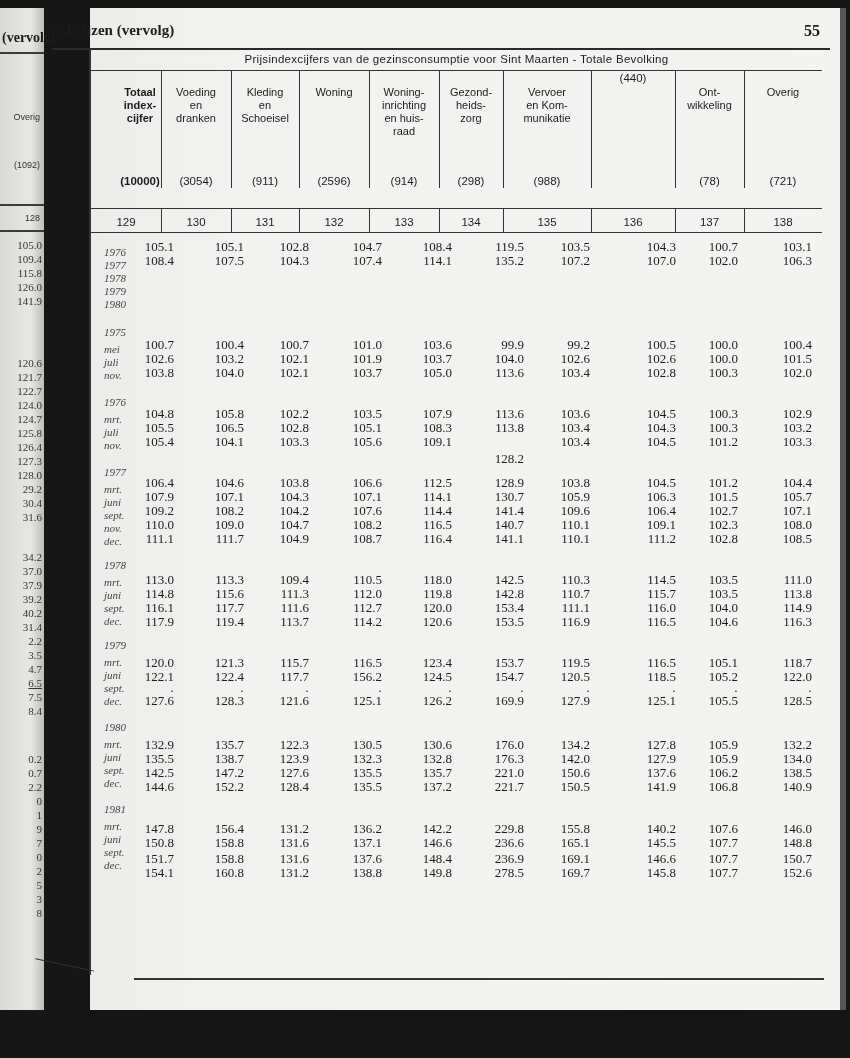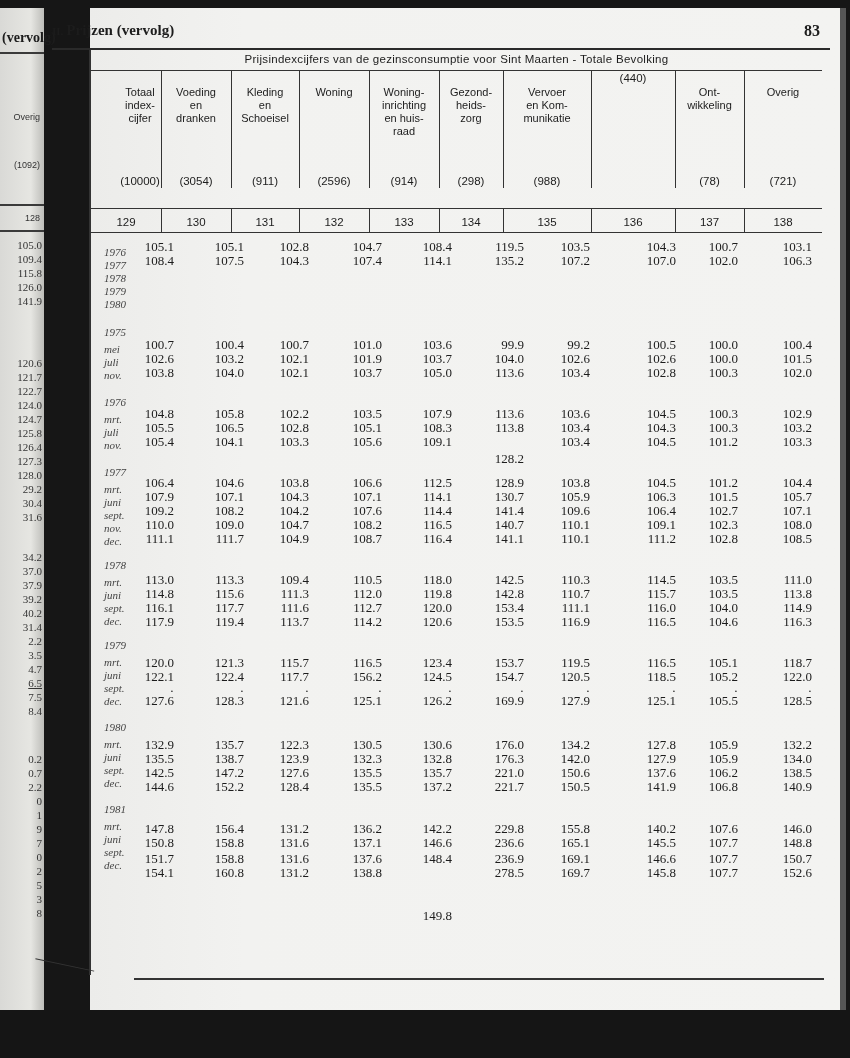--- a/index.html
+++ b/index.html
@@ -36,21 +36,21 @@
     font-family:"Liberation Sans", sans-serif; font-size:11.5px; letter-spacing:0.3px;
   }
   .hline { position:absolute; left:0; right:0; border-top:1.5px solid #333; }
   .col-head {
     position:absolute; top:22px; height:120px;
     font-family:"Liberation Sans", sans-serif; font-size:11px; line-height:13px; text-align:center;
     display:flex; flex-direction:column; justify-content:space-between; align-items:center;
   }
   .col-head .lbl { margin-top:14px; white-space:pre-line; }
   .col-head .w { margin-bottom:4px; font-size:11.5px; }
-  .col-head.bold .lbl, .col-head.bold .w { font-weight:normal;margin-left:28px; }
+  .col-head.bold .lbl, .col-head.bold .w { font-weight:bold;margin-left:28px; }
   .vsep { position:absolute; border-left:1.5px solid #333; }
   .base { position:absolute; top:138px; left:0; right:0; text-align:center; font-family:"Liberation Sans", sans-serif; font-size:11.5px; }
   .ref { position:absolute; top:166px; height:16px; font-family:"Liberation Sans", sans-serif; font-size:11.5px; text-align:center; }
 
   .rowlabels { position:absolute; left:60px; top:238px; width:40px; font-style:italic; font-size:11px; color:#444; }
   .rowlabels div { position:absolute; left:0; white-space:nowrap; }
 
   .dcell { position:absolute; font-size:13px; line-height:13px; text-align:right; width:60px; }
 
   .rule-bottom { position:absolute; left:90px; right:16px; top:970px; border-top:2px solid #333; }
@@ -110,21 +110,21 @@
       <div class="ls-num" style="top: 872px;">5</div>
       <div class="ls-num" style="top: 886px;">3</div>
       <div class="ls-num" style="top: 900px;">8</div>
     </div>
 </div>
 
 <div class="page">
   <div class="page-header">
     <span class="small">II.</span><span>Prijzen (vervolg)</span>
   </div>
-  <div class="page-number">83</div>
+  <div class="page-number">55</div>
   <div class="rule-top"></div>
 
   <div class="table-wrap">
     <div class="table-title">Prijsindexcijfers van de gezinsconsumptie voor Sint Maarten  -  Totale Bevolking</div>
     <div class="hline" style="top:20px"></div>
     <div id="col-heads">
         <div class="col-head bold" style="left: 0px; width: 70px;">
           <span class="lbl">Totaal
 index-
 cijfer</span>
@@ -531,21 +531,21 @@
       <div class="dcell" style="left: 348px; top: 844px;">148.4</div>
       <div class="dcell" style="left: 420px; top: 844px;">236.9</div>
       <div class="dcell" style="left: 486px; top: 844px;">169.1</div>
       <div class="dcell" style="left: 572px; top: 844px;">146.6</div>
       <div class="dcell" style="left: 634px; top: 844px;">107.7</div>
       <div class="dcell" style="left: 708px; top: 844px;">150.7</div>
       <div class="dcell" style="left: 70px; top: 858px;">154.1</div>
       <div class="dcell" style="left: 140px; top: 858px;">160.8</div>
       <div class="dcell" style="left: 205px; top: 858px;">131.2</div>
       <div class="dcell" style="left: 278px; top: 858px;">138.8</div>
-      <div class="dcell" style="left: 348px; top: 858px; margin-top: 43px;">149.8</div>
+      <div class="dcell" style="left: 348px; top: 858px;">149.8</div>
       <div class="dcell" style="left: 420px; top: 858px;">278.5</div>
       <div class="dcell" style="left: 486px; top: 858px;">169.7</div>
       <div class="dcell" style="left: 572px; top: 858px;">145.8</div>
       <div class="dcell" style="left: 634px; top: 858px;">107.7</div>
       <div class="dcell" style="left: 708px; top: 858px;">152.6</div>
     </div>
   <div class="rule-bottom"></div>
 </div>
 <div class="curve-left"></div>
 <div class="bottom-dark"></div>

